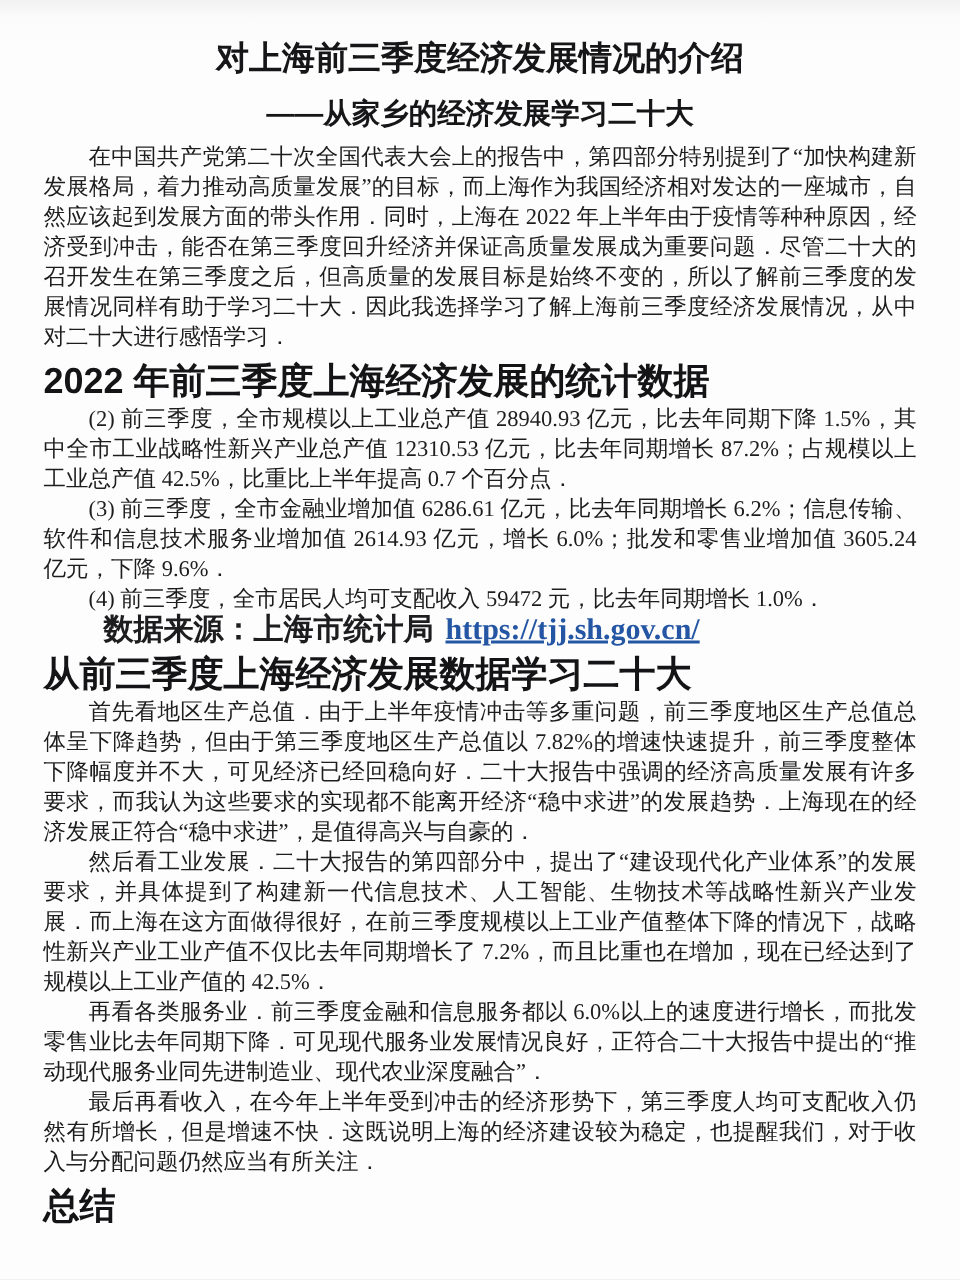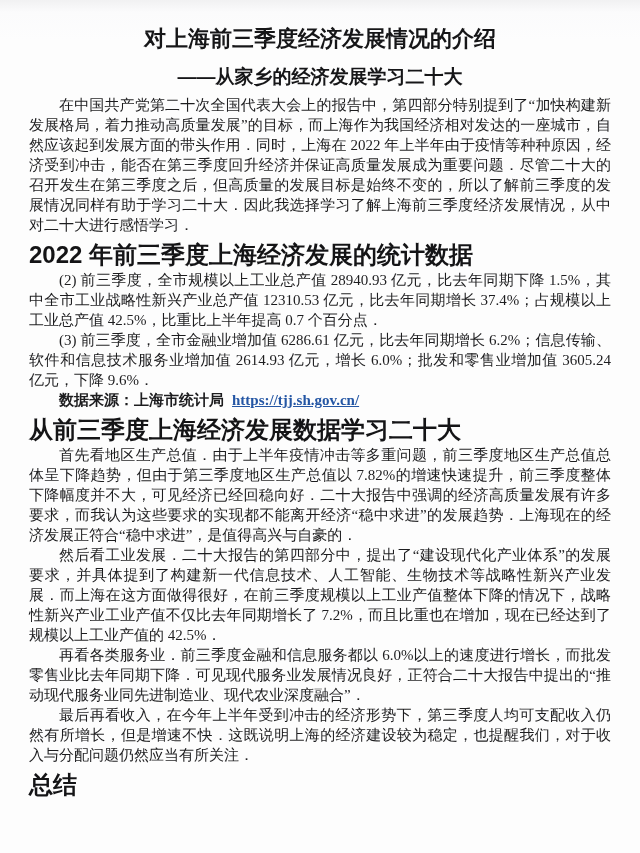--- a/index.html
+++ b/index.html
@@ -47,21 +47,21 @@
   }
   .para {
     font-size: 15px;
     line-height: 20px;
     text-align: justify;
     text-indent: 2em;
     margin: 0;
     word-break: break-all;
   }
   .source-line {
-    font-size: 15px;
+    font-size: 20px;
     line-height: 20px;
     text-indent: 2em;
     margin: 0;
     font-weight: bold;
   }
   .source-label {
     margin-right: 8px;
   }
   .source-link {
     color: #2456a4;
@@ -77,24 +77,25 @@
 
   <h1 class="doc-title">对上海前三季度经济发展情况的介绍</h1>
 
   <h2 class="doc-subtitle">——从家乡的经济发展学习二十大</h2>
 
   <p class="para">在中国共产党第二十次全国代表大会上的报告中，第四部分特别提到了“加快构建新发展格局，着力推动高质量发展”的目标，而上海作为我国经济相对发达的一座城市，自然应该起到发展方面的带头作用．同时，上海在 2022 年上半年由于疫情等种种原因，经济受到冲击，能否在第三季度回升经济并保证高质量发展成为重要问题．尽管二十大的召开发生在第三季度之后，但高质量的发展目标是始终不变的，所以了解前三季度的发展情况同样有助于学习二十大．因此我选择学习了解上海前三季度经济发展情况，从中对二十大进行感悟学习．</p>
 
   <h2 class="section-heading">2022 年前三季度上海经济发展的统计数据</h2>
 
 
-  <p class="para">(2) 前三季度，全市规模以上工业总产值 28940.93 亿元，比去年同期下降 1.5%，其中全市工业战略性新兴产业总产值 12310.53 亿元，比去年同期增长 37.4%；占规模以上工业总产值 42.5%，比重比上半年提高 0.7 个百分点．</p>
+  <p class="para">(2) 前三季度，全市规模以上工业总产值 28940.93 亿元，比去年同期下降 1.5%，其中全市工业战略性新兴产业总产值 12310.53 亿元，比去年同期增长 87.2%；占规模以上工业总产值 42.5%，比重比上半年提高 0.7 个百分点．</p>
 
   <p class="para">(3) 前三季度，全市金融业增加值 6286.61 亿元，比去年同期增长 6.2%；信息传输、软件和信息技术服务业增加值 2614.93 亿元，增长 6.0%；批发和零售业增加值 3605.24 亿元，下降 9.6%．</p>
 
+  <p class="para">(4) 前三季度，全市居民人均可支配收入 59472 元，比去年同期增长 1.0%．</p>
 
   <p class="source-line">
     <span class="source-label">数据来源：上海市统计局</span><a class="source-link" href="#">https://tjj.sh.gov.cn/</a>
   </p>
 
   <h2 class="section-heading">从前三季度上海经济发展数据学习二十大</h2>
 
   <p class="para">首先看地区生产总值．由于上半年疫情冲击等多重问题，前三季度地区生产总值总体呈下降趋势，但由于第三季度地区生产总值以 7.82%的增速快速提升，前三季度整体下降幅度并不大，可见经济已经回稳向好．二十大报告中强调的经济高质量发展有许多要求，而我认为这些要求的实现都不能离开经济“稳中求进”的发展趋势．上海现在的经济发展正符合“稳中求进”，是值得高兴与自豪的．</p>
 
   <p class="para">然后看工业发展．二十大报告的第四部分中，提出了“建设现代化产业体系”的发展要求，并具体提到了构建新一代信息技术、人工智能、生物技术等战略性新兴产业发展．而上海在这方面做得很好，在前三季度规模以上工业产值整体下降的情况下，战略性新兴产业工业产值不仅比去年同期增长了 7.2%，而且比重也在增加，现在已经达到了规模以上工业产值的 42.5%．</p>

